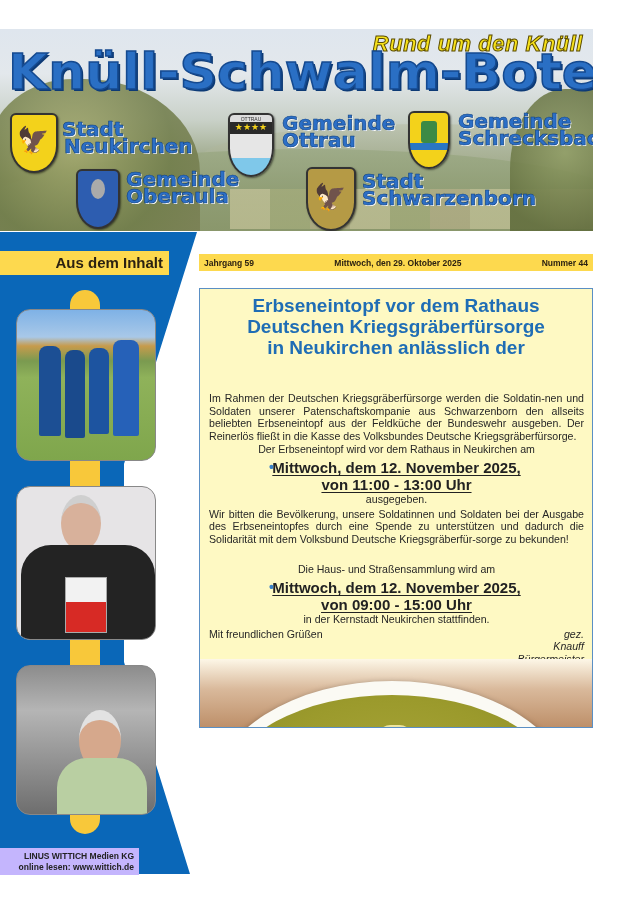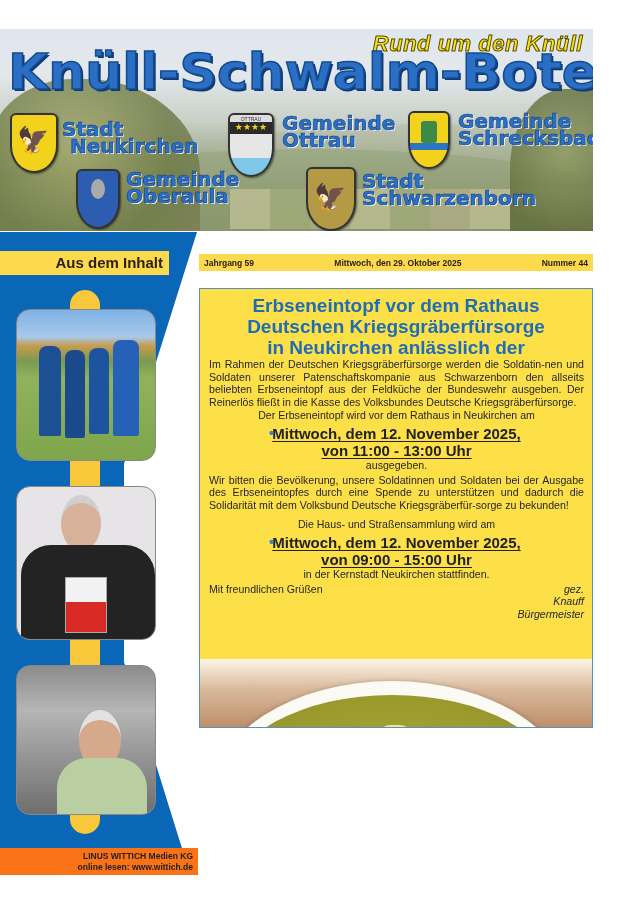--- a/index.html
+++ b/index.html
@@ -32,29 +32,29 @@
 
   
   #sidebar-bg { left:0; top:232px; width:200px; height:642px; }
   .date-bar { left:199px; top:254px; width:394px; height:17px; background:#fdd94e;
     font-size:8.5px; font-weight:bold; color:#2b2111; display:flex; justify-content:space-between; align-items:center;
     padding:0 5px; box-sizing:border-box; }
   .inhalt { left:0; top:251px; width:169px; height:24px; background:#fdd94e;
     font-size:15px; font-weight:bold; color:#2b2111; text-align:right; padding-right:6px; box-sizing:border-box; line-height:24px; }
   .connector { background:#f8c83a; width:30px; }
   .photo { left:16px; width:138px; border-radius:14px; overflow:hidden; border:1px solid #888; }
-  .footer-box { left:0; top:848px; width:198px; height:27px; background:#f97316;
+  .footer-box { left:0; top:848px; width:139px; height:27px; background:#c4b5fd;
     font-size:8.5px; font-weight:bold; color:#222; text-align:right; padding:3px 5px 11px 0; box-sizing:border-box; line-height:11px; }
 
   
-  #article { left:199px; top:288px; width:394px; height:440px; background:#fde047; border:1px solid #5a8fc4; box-sizing:border-box; overflow:hidden; }
+  #article { left:199px; top:288px; width:394px; height:440px; background:#fef9c3; border:1px solid #5a8fc4; box-sizing:border-box; overflow:hidden; }
   .headline { text-align:center; color:#1f6db5; font-size:19px; font-weight:bold; line-height:21px; margin:6px 0 0 0; font-family:"Liberation Sans", sans-serif; }
   .body-text { font-size:10.6px; color:#262626; line-height:12.6px; padding:0 8px 0 9px; }
   .center { text-align:center; }
-  .justify { text-align:justify; }
+  .justify { text-align:justify;margin-top:34px; }
   .event-row { position:relative; text-align:center; font-size:15px; font-weight:bold; line-height:17px; color:#222; }
   .event-row u { text-decoration:underline; text-underline-offset:2px; }
   .bullet { position:absolute; left:60px; top:0; color:#3a82c8; font-size:14px; }
   .signature { text-align:right; font-style:italic; }
   #soup { left:0; top:370px; width:392px; height:216px;
     background:linear-gradient(180deg,#fdf7e7 0%,#d9b99b 14%,#b8875f 35%,#9f6c45 100%); }
   .bowl { left:12px; top:22px; width:360px; height:230px; border-radius:50%; background:#fbfaf4; box-shadow:0 2px 6px rgba(0,0,0,.4); }
   .bowl-rim { left:22px; top:160px; width:340px; height:90px; border-radius:0 0 50% 50%;
     background:repeating-linear-gradient(60deg,#3b5fb6 0 8px,#d9a24a 8px 10px,#3b5fb6 10px 18px); }
   .soup-surface { left:28px; top:36px; width:328px; height:180px; border-radius:50%;
@@ -72,21 +72,21 @@
   <div class="abs tree-r"></div>
 
   <div class="abs tagline">Rund um den Knüll</div>
   <div class="abs masthead">Knüll-Schwalm-Bote</div>
 
   <div class="abs crest" style="left:10px;top:84px;width:44px;height:56px;background:#f3d21b;">
     <div class="crest-eagle">🦅</div>
   </div>
   <div class="abs crest-label" style="left:62px;top:92px;">
     <div>Stadt</div>
-    <div style="margin-left:8px;">Neukirchen</div>
+    <div style="margin-left:2px;">Neukirchen</div>
   </div>
 
   <div class="abs crest" style="left:228px;top:84px;width:42px;height:60px;background:linear-gradient(180deg,#ddd 0 12%,#2a2a2a 12% 32%,#e6e6e6 32% 72%,#7fc8ea 72%);">
     <div style="font-size:5px;text-align:center;color:#333;margin-top:1px;">OTTRAU</div>
     <div style="font-size:9px;text-align:center;color:#f3d21b;line-height:10px;">★★★★</div>
   </div>
   <div class="abs crest-label" style="left:282px;top:86px;">
     <div>Gemeinde</div>
     <div>Ottrau</div>
   </div>
@@ -165,21 +165,21 @@
   <div class="body-text">
     <div class="justify">Im Rahmen der Deutschen Kriegsgräberfürsorge werden die Soldatin-nen und Soldaten unserer Patenschaftskompanie aus Schwarzenborn den allseits beliebten Erbseneintopf aus der Feldküche der Bundeswehr ausgeben. Der Reinerlös fließt in die Kasse des Volksbundes Deutsche Kriegsgräberfürsorge.</div>
     <div class="center" style="margin-top:1px;">Der Erbseneintopf wird vor dem Rathaus in Neukirchen am</div>
     <div class="event-row" style="margin-top:3px;">
       <span class="bullet">•</span>
       <u>Mittwoch, dem 12. November 2025,</u>
     </div>
     <div class="event-row"><u>von 11:00 - 13:00 Uhr</u></div>
     <div class="center">ausgegeben.</div>
     <div class="justify" style="margin-top:2px;">Wir bitten die Bevölkerung, unsere Soldatinnen und Soldaten bei der Ausgabe des Erbseneintopfes durch eine Spende zu unterstützen und dadurch die Solidarität mit dem Volksbund Deutsche Kriegsgräberfür-sorge zu bekunden!</div>
-    <div class="center" style="margin-top:7px;text-align:center;">Die Haus- und Straßensammlung wird am</div>
+    <div class="center" style="margin-top:18px;text-align:center;">Die Haus- und Straßensammlung wird am</div>
     <div class="event-row" style="margin-top:3px;">
       <span class="bullet">•</span>
       <u>Mittwoch, dem 12. November 2025,</u>
     </div>
     <div class="event-row"><u>von 09:00 - 15:00 Uhr</u></div>
     <div class="center">in der Kernstadt Neukirchen stattfinden.</div>
     <div style="position:relative;margin-top:2px;height:38px;">
       <div class="abs" style="left:0;top:0;">Mit freundlichen Grüßen</div>
       <div class="abs signature" style="right:0;top:0;">
         <div>gez.</div>

